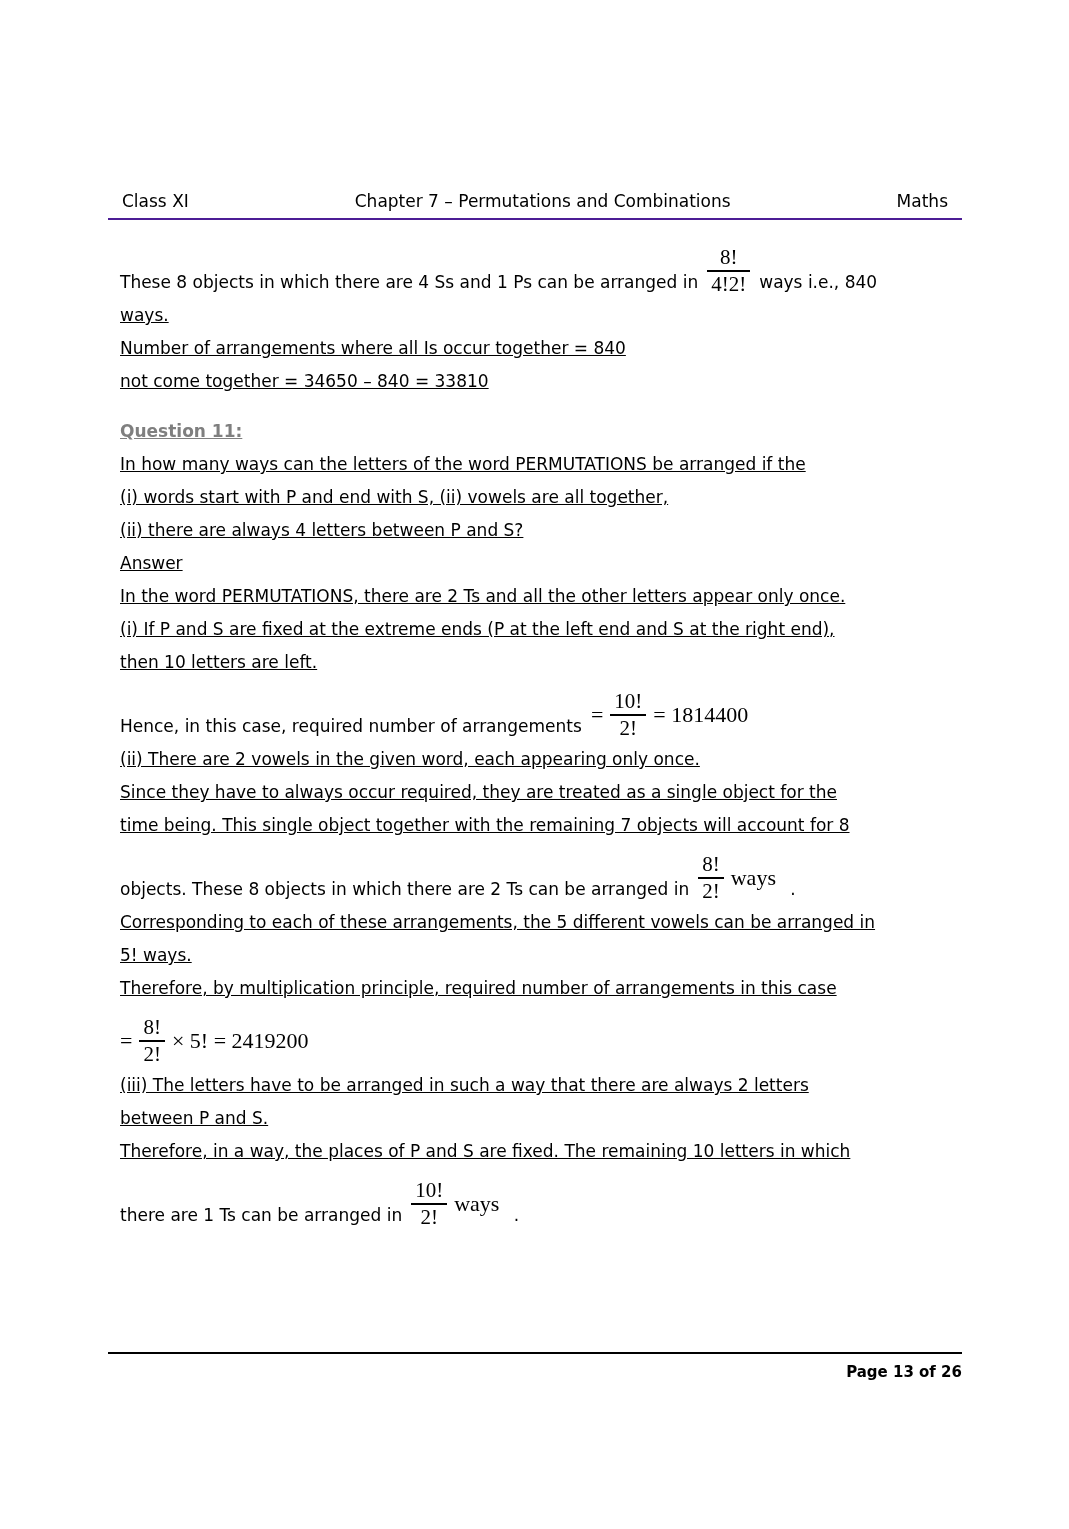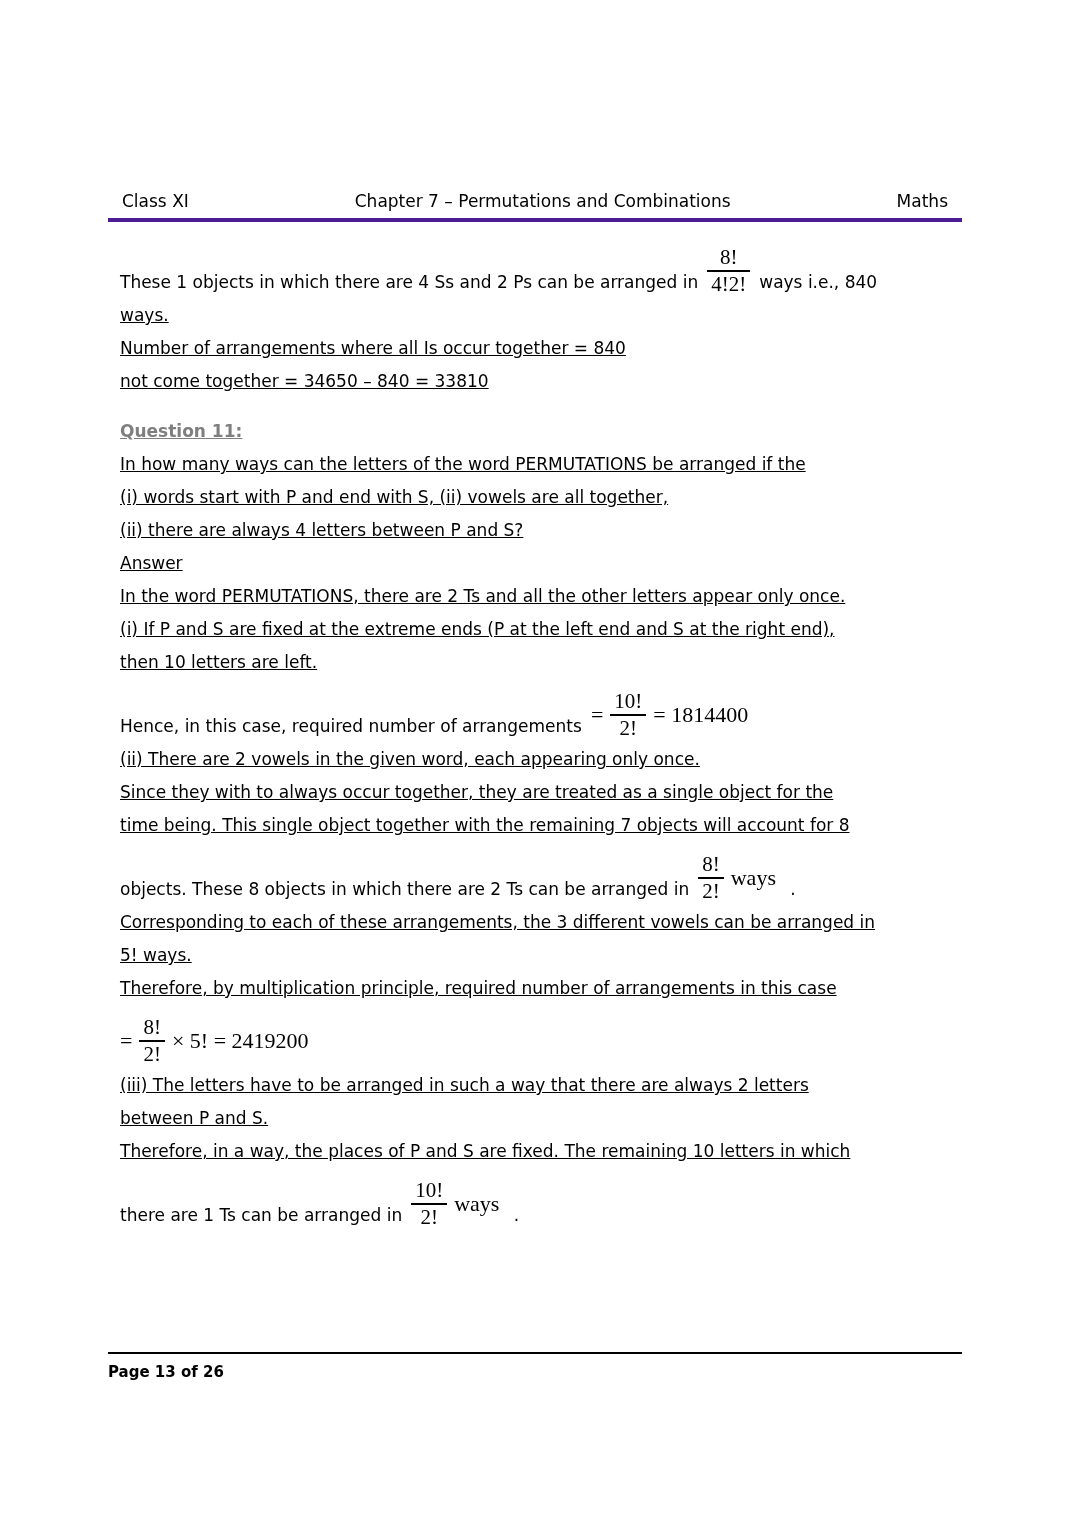--- a/index.html
+++ b/index.html
@@ -9,21 +9,21 @@
     height: 1529px;
     background: #ffffff;
     font-family: "DejaVu Sans", sans-serif;
     color: var(--text-color, #000000);
     overflow: hidden;
   }
   
   .header {
     position: absolute;
     top: 191px; left: 108px; right: 107px;
-    border-bottom: 4px solid #4c1d95;
+    border-bottom: 2px solid #4c1d95;
     padding: 0 14px 7px 14px;
     display: flex;
     align-items: baseline;
     font-size: 17px;
   }
   .h-left  { flex: 0 0 auto; }
   .h-center{ flex: 1 1 auto; text-align: center; }
   .h-right { flex: 0 0 auto; }
 
   
@@ -69,41 +69,41 @@
     padding: 0 4px;
     font-family: "Liberation Serif", serif;
   }
   .frac-bar { align-self: stretch; height: 2px; background: #000; }
 
   
   .footer {
     position: absolute;
     top: 1352px; left: 108px; right: 107px;
     border-top: 2px solid #000;
-    text-align: left;
+    text-align: right;
   }
   .footer-text {
     margin-top: 9px;
     font-weight: bold;
     font-size: 15px;
   }
 </style>
 </head>
 <body>
 
 <div class="page">
   <div class="header">
     <span class="h-left">Class XI</span>
     <span class="h-center">Chapter 7 – Permutations and Combinations</span>
     <span class="h-right">Maths</span>
   </div>
 
   <div class="content">
       <div class="line ln-mixed">
-        <span class="seg-text">These 1 objects in which there are 4 Ss and 2 Ps can be arranged in</span>
+        <span class="seg-text">These 8 objects in which there are 4 Ss and 1 Ps can be arranged in</span>
         <span class="formula">
           <span class="frac">
             <span class="frac-num">8!</span>
             <span class="frac-bar"></span>
             <span class="frac-den">4!2!</span>
           </span>
         </span>
         <span class="seg-text">ways i.e., 840</span>
       </div>
       <div class="line ln-text"><span class="seg-text">ways.</span></div>
@@ -123,35 +123,35 @@
           <span class="math-text">=</span>
           <span class="frac">
             <span class="frac-num">10!</span>
             <span class="frac-bar"></span>
             <span class="frac-den">2!</span>
           </span>
           <span class="math-text">= 1814400</span>
         </span>
       </div>
       <div class="line ln-text"><span class="seg-text">(ii) There are 2 vowels in the given word, each appearing only once.</span></div>
-      <div class="line ln-text"><span class="seg-text">Since they with to always occur together, they are treated as a single object for the</span></div>
+      <div class="line ln-text"><span class="seg-text">Since they have to always occur required, they are treated as a single object for the</span></div>
       <div class="line ln-text"><span class="seg-text">time being. This single object together with the remaining 7 objects will account for 8</span></div>
       <div class="line ln-mixed">
         <span class="seg-text">objects. These 8 objects in which there are 2 Ts can be arranged in</span>
         <span class="formula">
           <span class="frac">
             <span class="frac-num">8!</span>
             <span class="frac-bar"></span>
             <span class="frac-den">2!</span>
           </span>
           <span class="math-text">ways</span>
         </span>
         <span class="seg-text"> .</span>
       </div>
-      <div class="line ln-text"><span class="seg-text">Corresponding to each of these arrangements, the 3 different vowels can be arranged in</span></div>
+      <div class="line ln-text"><span class="seg-text">Corresponding to each of these arrangements, the 5 different vowels can be arranged in</span></div>
       <div class="line ln-text"><span class="seg-text">5! ways.</span></div>
       <div class="line ln-text"><span class="seg-text">Therefore, by multiplication principle, required number of arrangements in this case</span></div>
       <div class="line ln-formula">
         <span class="formula">
           <span class="math-text">=</span>
           <span class="frac">
             <span class="frac-num">8!</span>
             <span class="frac-bar"></span>
             <span class="frac-den">2!</span>
           </span>

